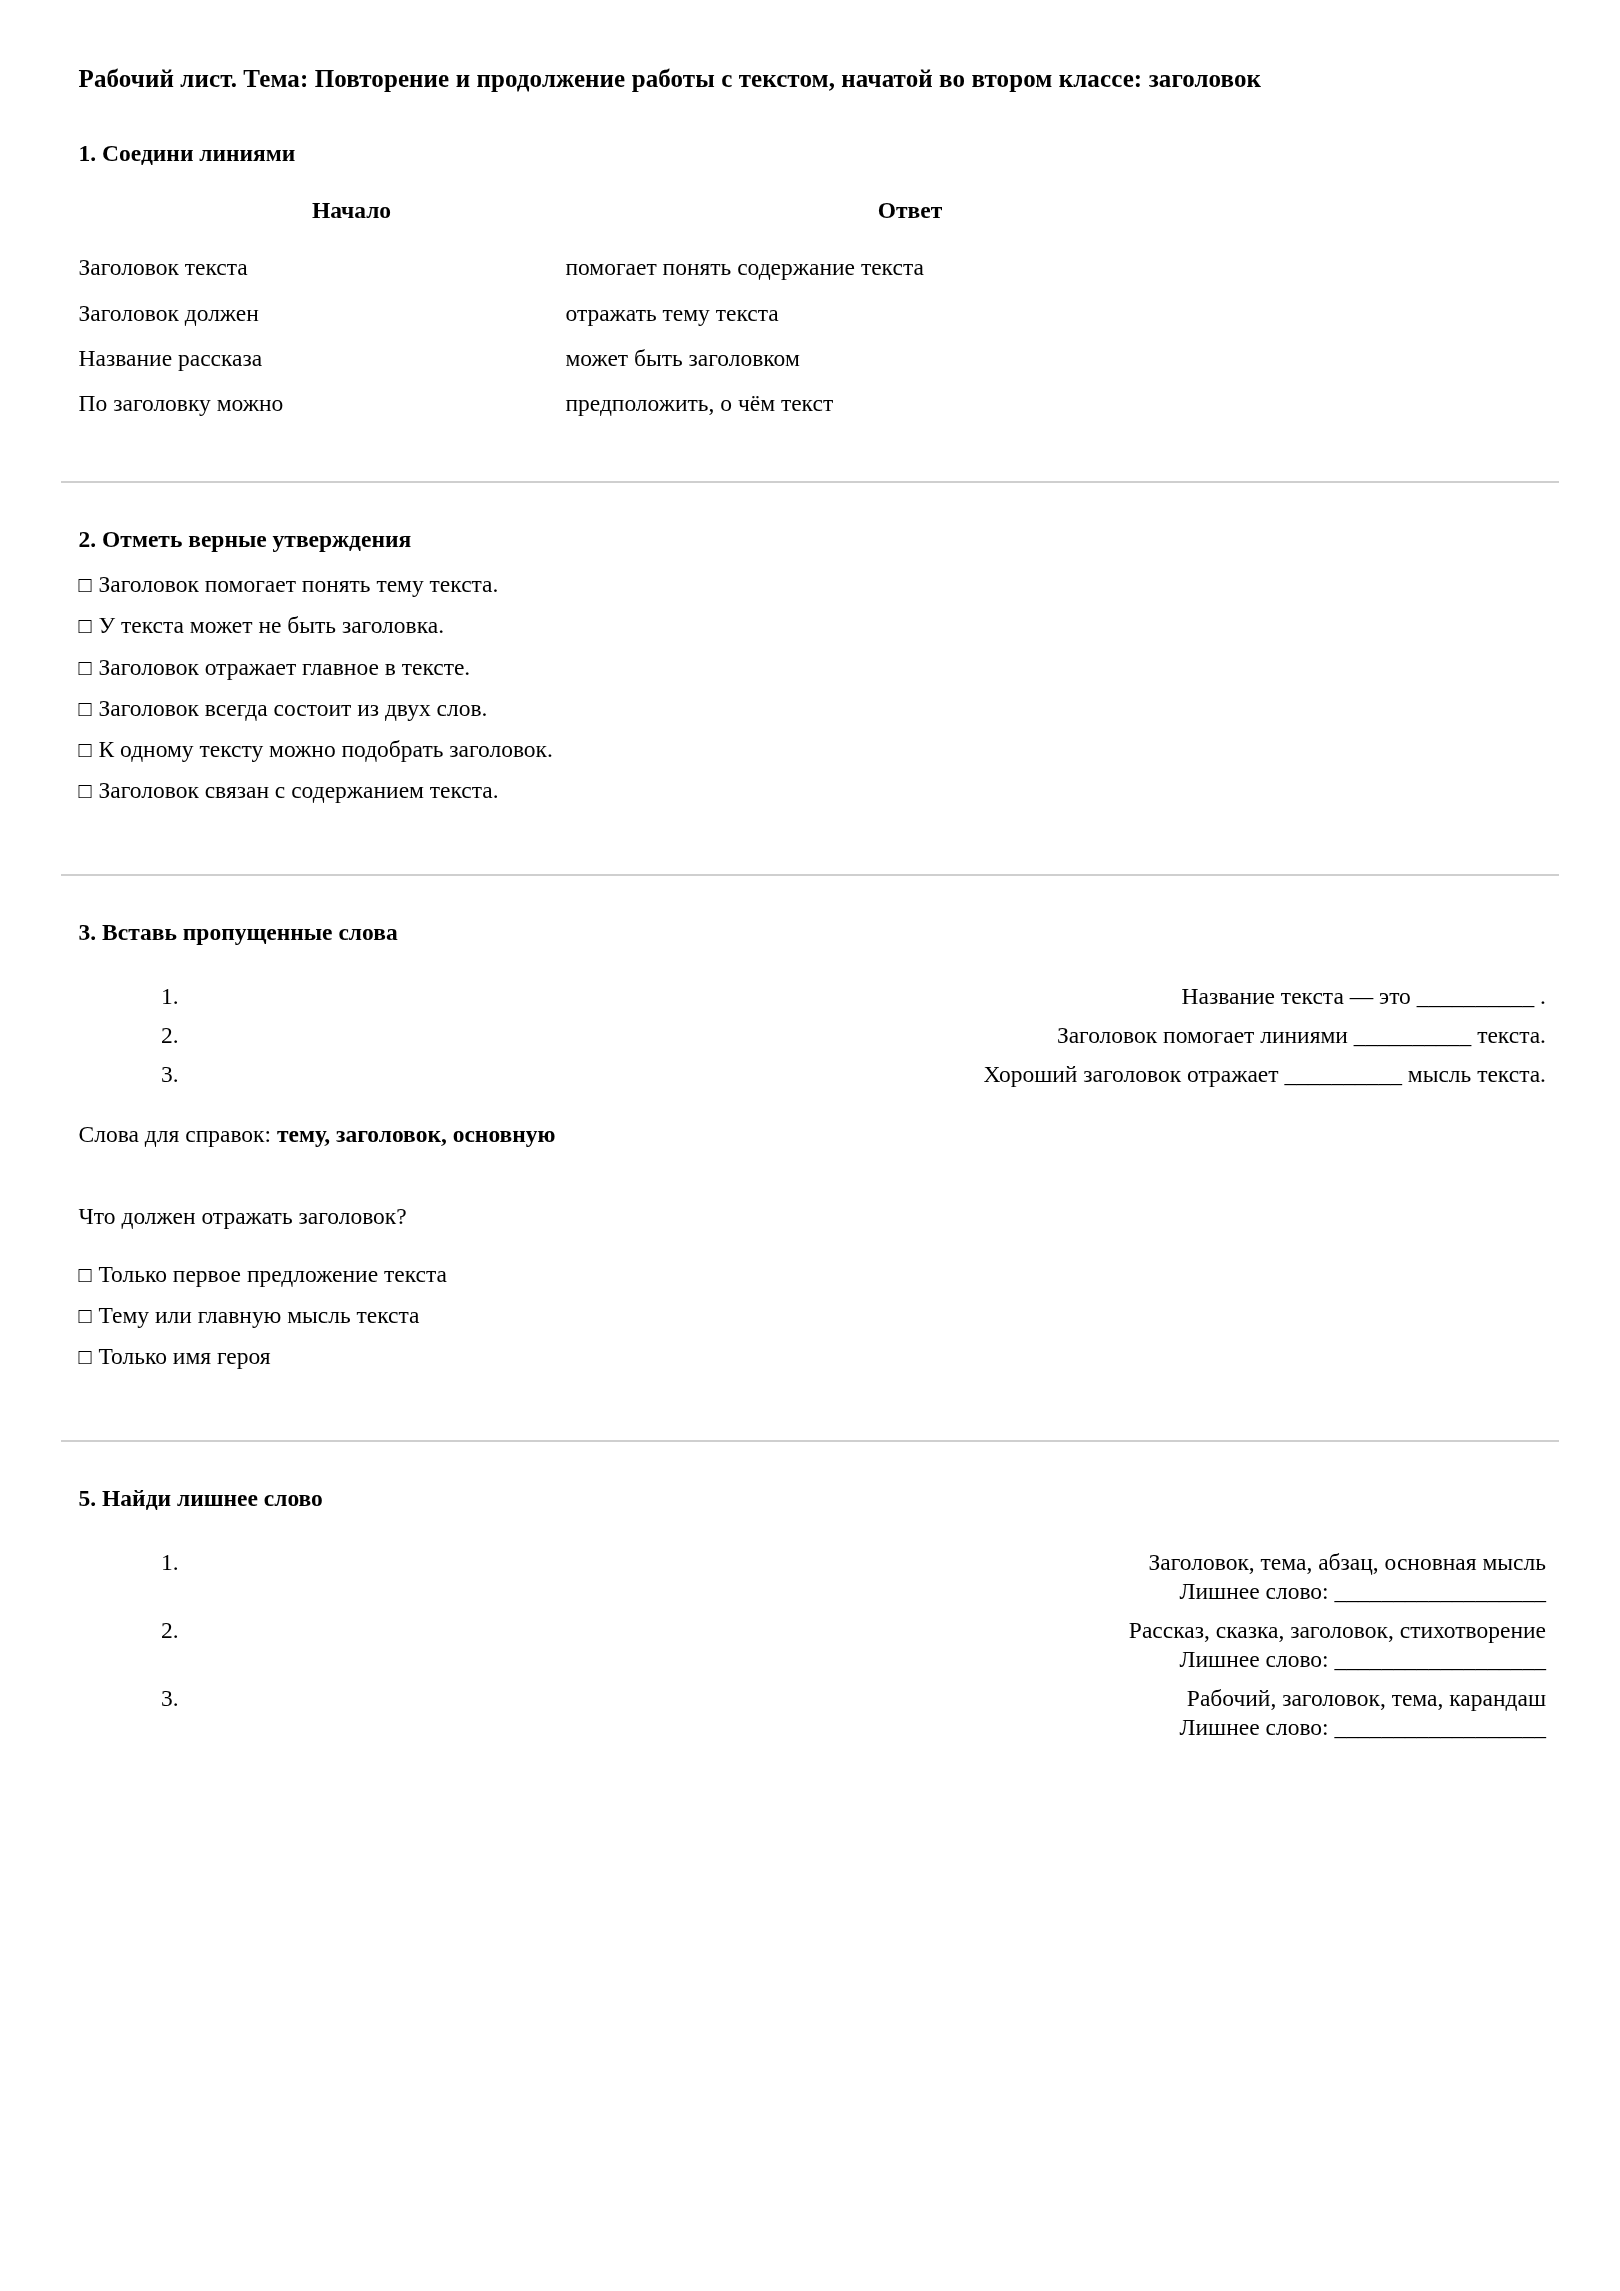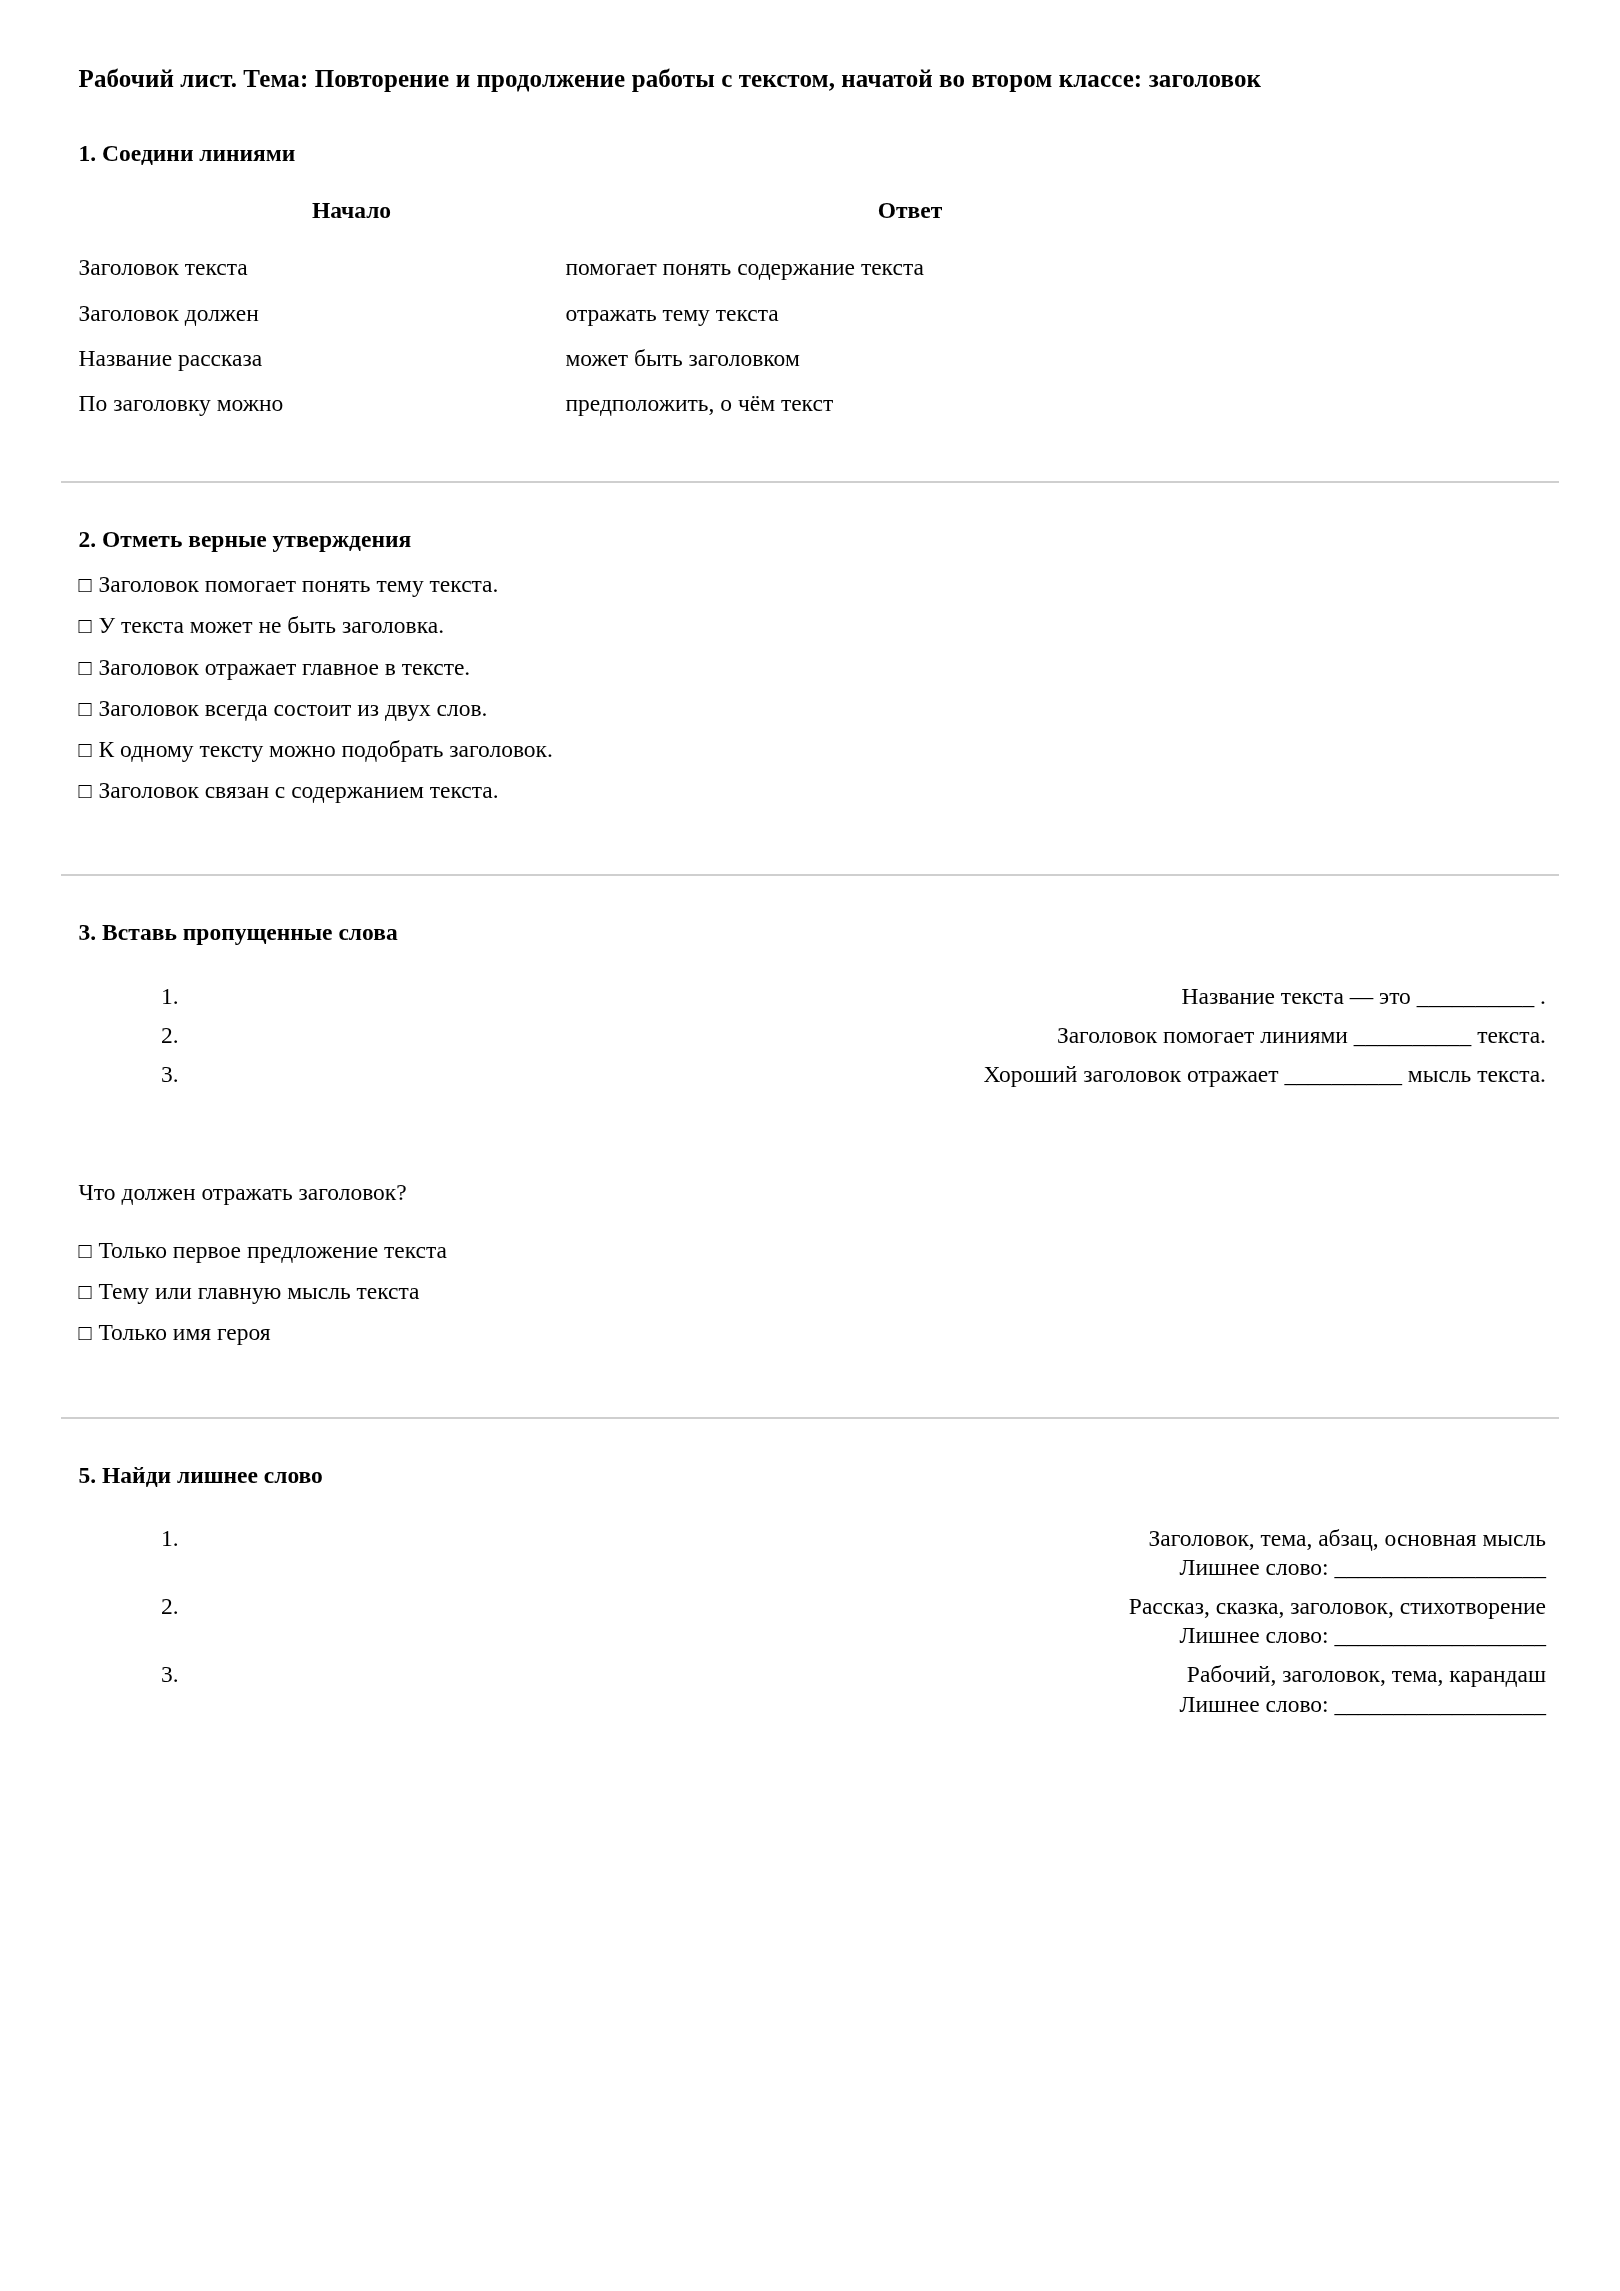--- a/index.html
+++ b/index.html
@@ -206,20 +206,21 @@
   <div class="gap-30"></div>
 
   <ol class="num-list">
     <li><span>Название текста — это __________ .</span></li>
     <li><span>Заголовок помогает линиями __________ текста.</span></li>
     <li><span>Хороший заголовок отражает __________ мысль текста.</span></li>
   </ol>
 
   <div class="gap-30"></div>
 
+  <div class="plain-line"><span>Слова для справок: </span><b>тему, заголовок, основную</b></div>
 
   <div class="gap-30"></div>
 
 
   <div class="gap-30"></div>
 
   <div class="plain-line">Что должен отражать заголовок?</div>
 
   <div class="gap-26"></div>
 

